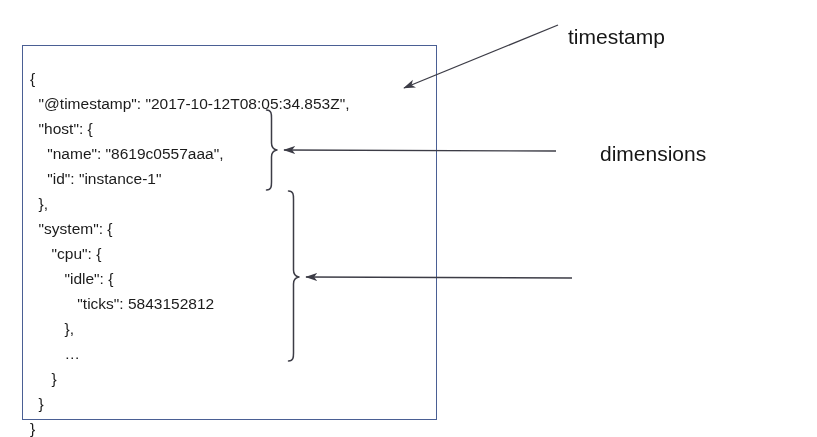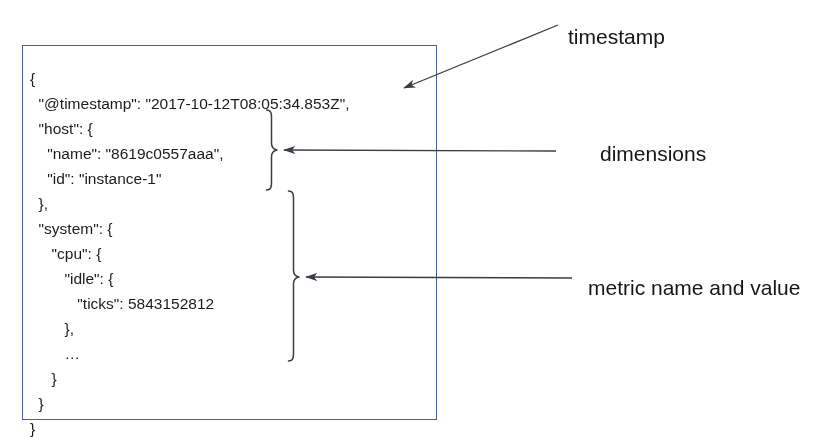--- a/index.html
+++ b/index.html
@@ -118,15 +118,14 @@
 
     <line x1="556" y1="151" x2="284" y2="150" stroke="#3c3c46" stroke-width="1.35" marker-end="url(#arrowhead)"></line>
 
     <line x1="572" y1="278" x2="306" y2="277" stroke="#3c3c46" stroke-width="1.35" marker-end="url(#arrowhead)"></line>
   </svg>
 
   <div class="callout-label" id="label-timestamp">timestamp</div>
 
   <div class="callout-label" id="label-dimensions">dimensions</div>
 
-  <div class="callout-label" id="label-metric">metric name and value</div>
 
 </div>
 
 </body></html>

